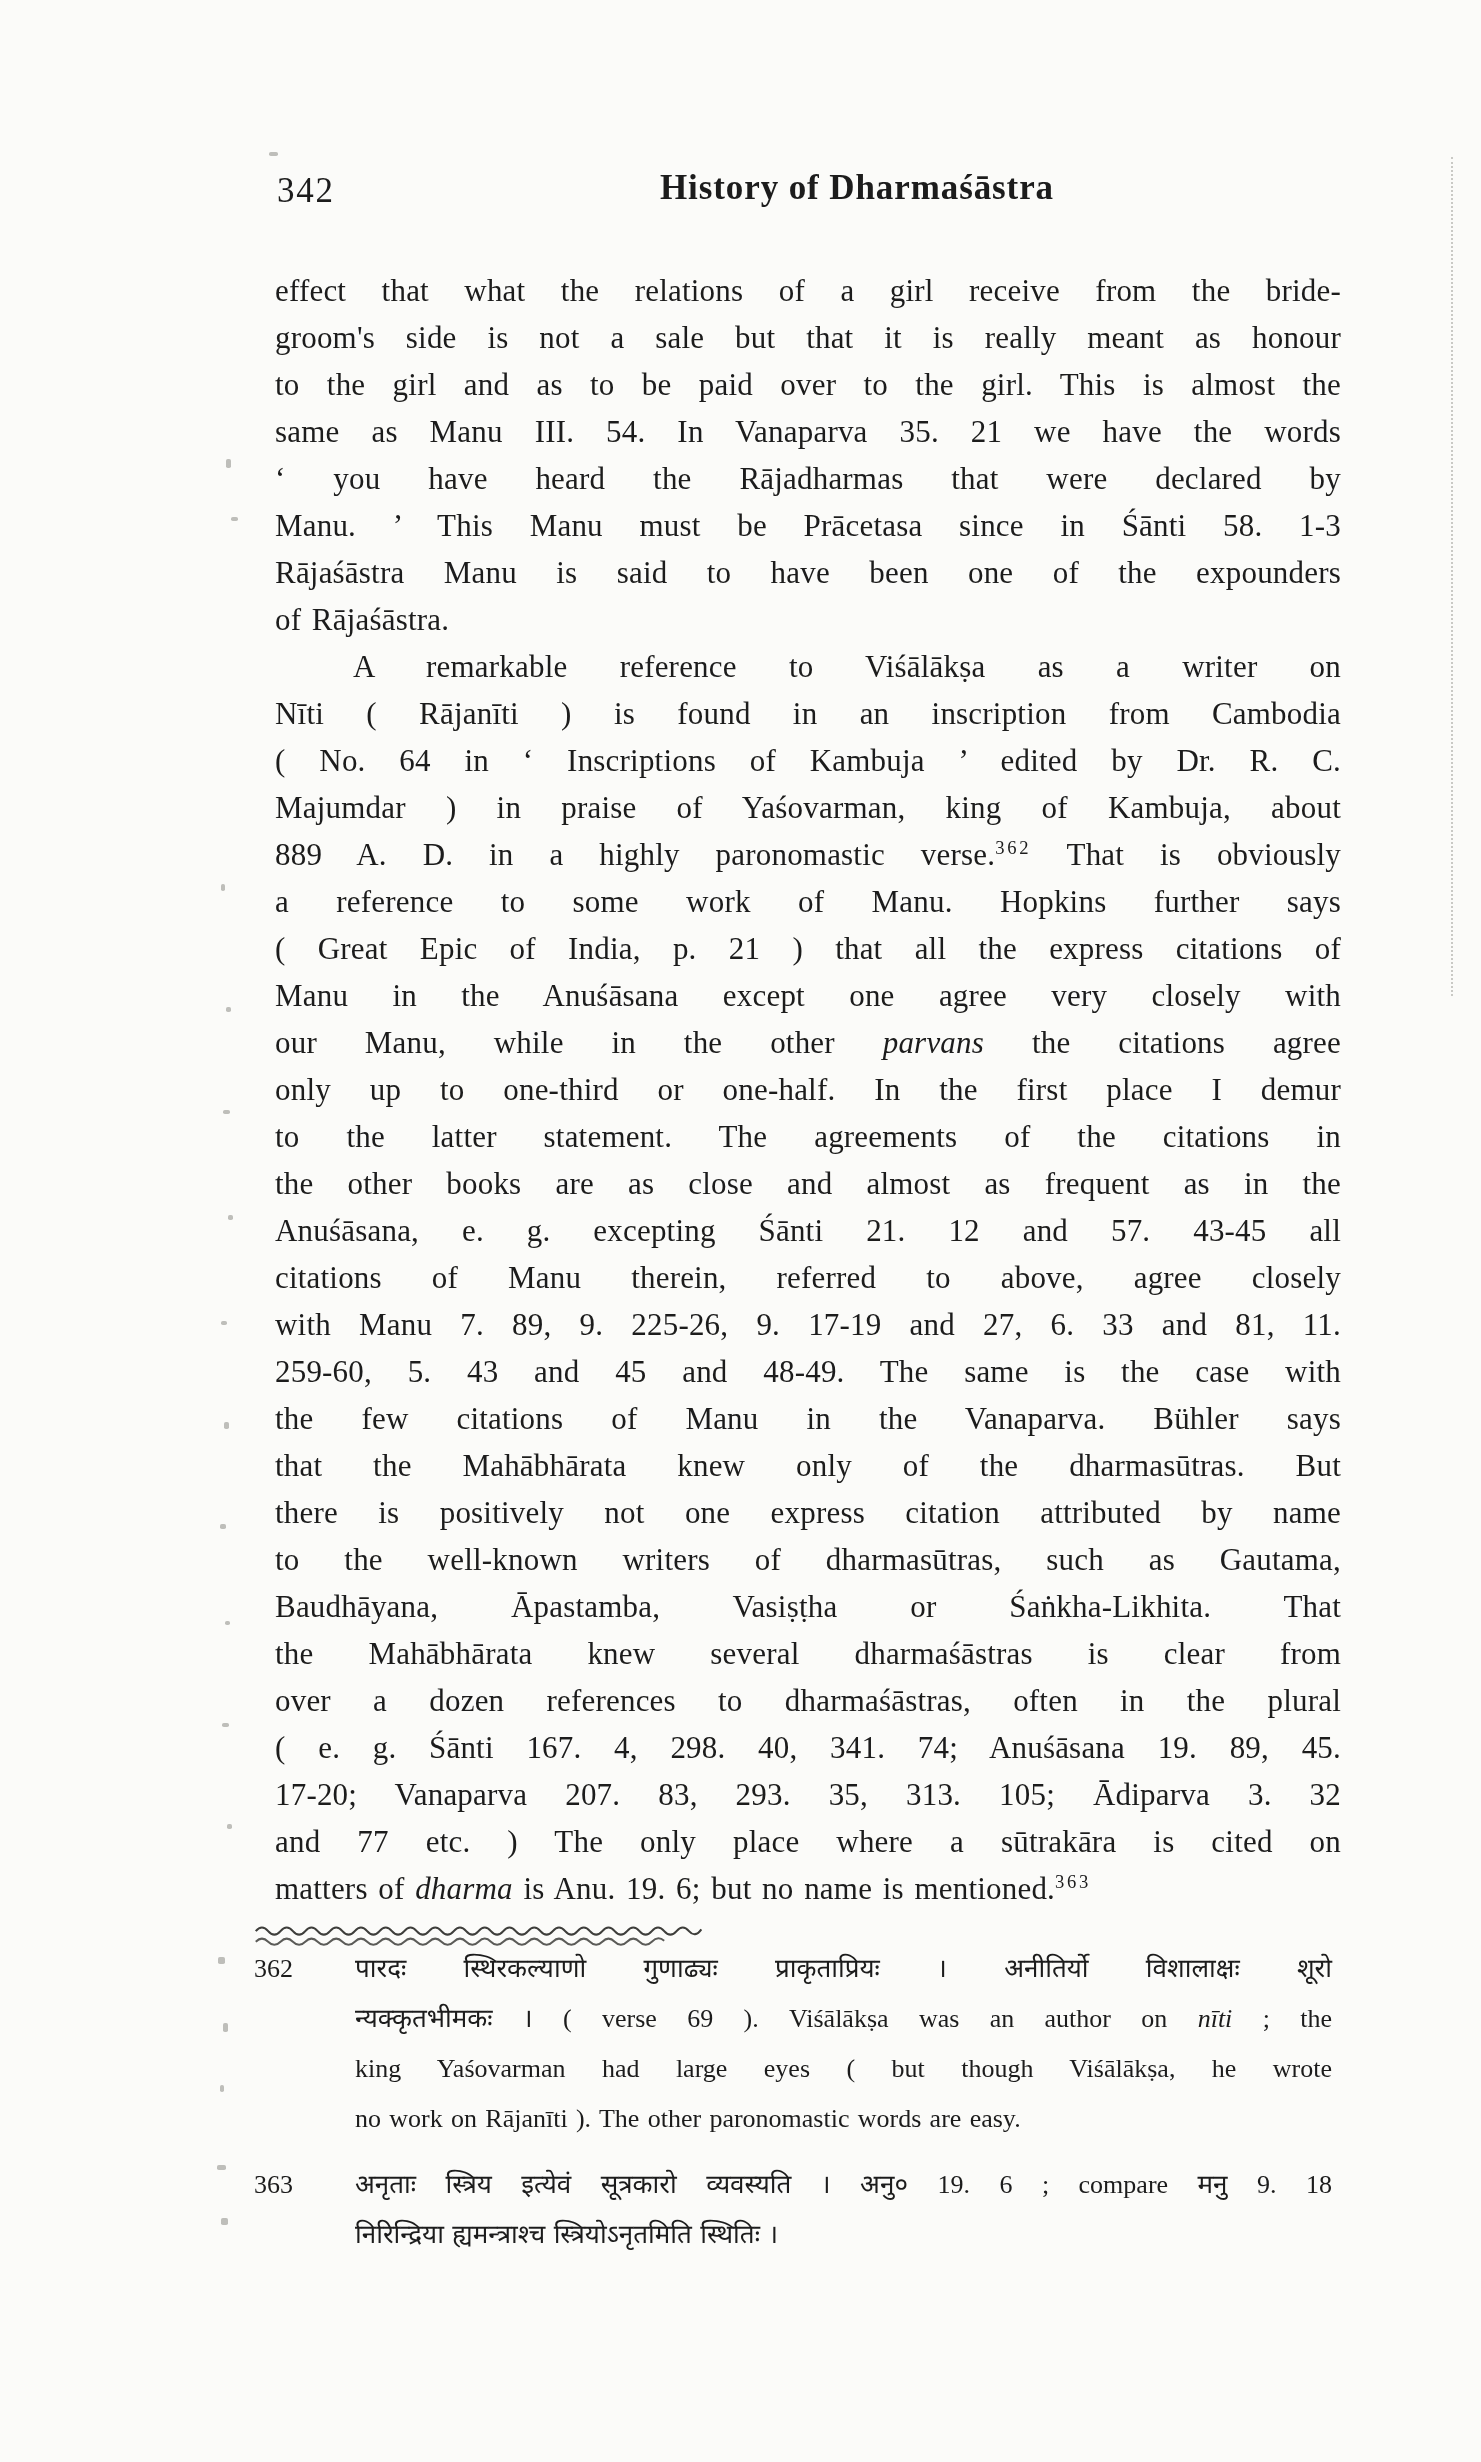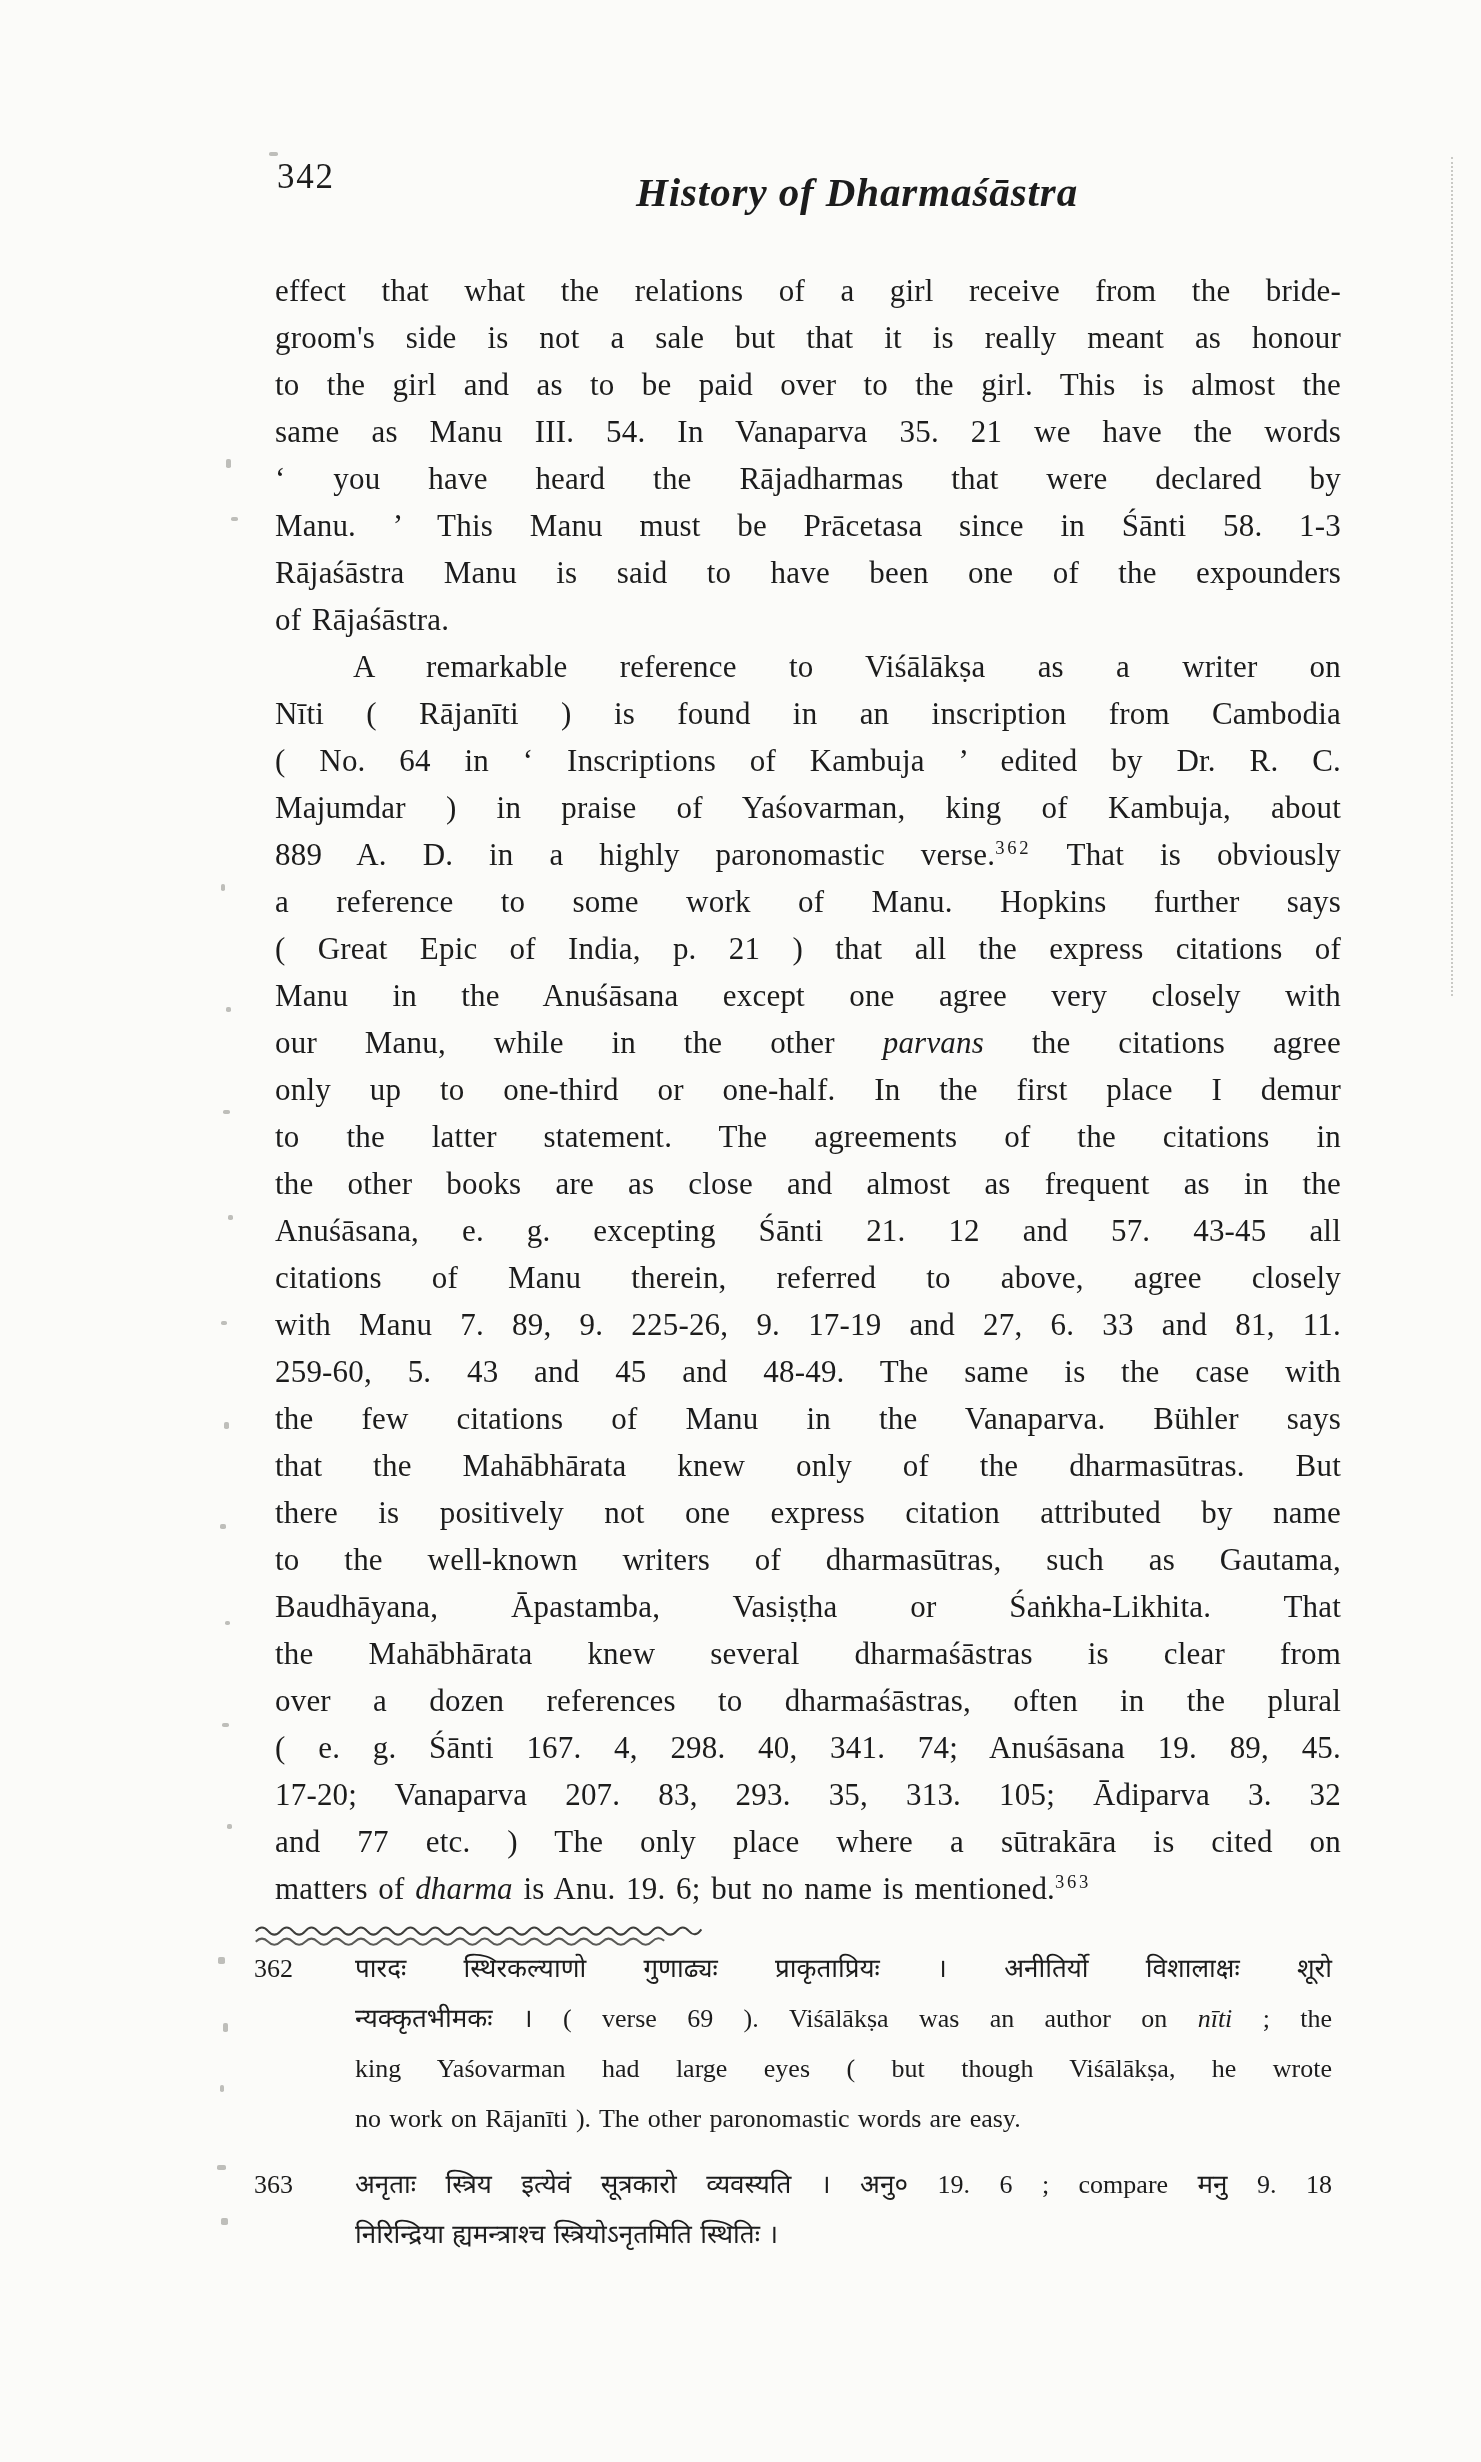--- a/index.html
+++ b/index.html
@@ -12,33 +12,32 @@
     width: 1482px;
     height: 2462px;
     background: #fbfbf9;
     color: #1c1c1c;
     font-family: "Liberation Serif", "DejaVu Serif", serif;
     overflow: hidden;
   }
   .page-number {
     position: absolute;
     left: 277px;
-    top: 157px;
+    top: 171px;
     font-size: 35px;
     letter-spacing: 1.8px;
   }
   .page-title {
     position: absolute;
     left: 583px;
     top: 168px;
     width: 548px;
     text-align: center;
-    font-style: italic;
     font-weight: 600;
-    font-size: 41px;
+    font-size: 35px;
     letter-spacing: 0.9px;
   }
   .body-text {
     position: absolute;
     left: 275px;
     top: 267px;
     width: 1066px;
     font-size: 31px;
     line-height: 47px;
     letter-spacing: 0.2px;

